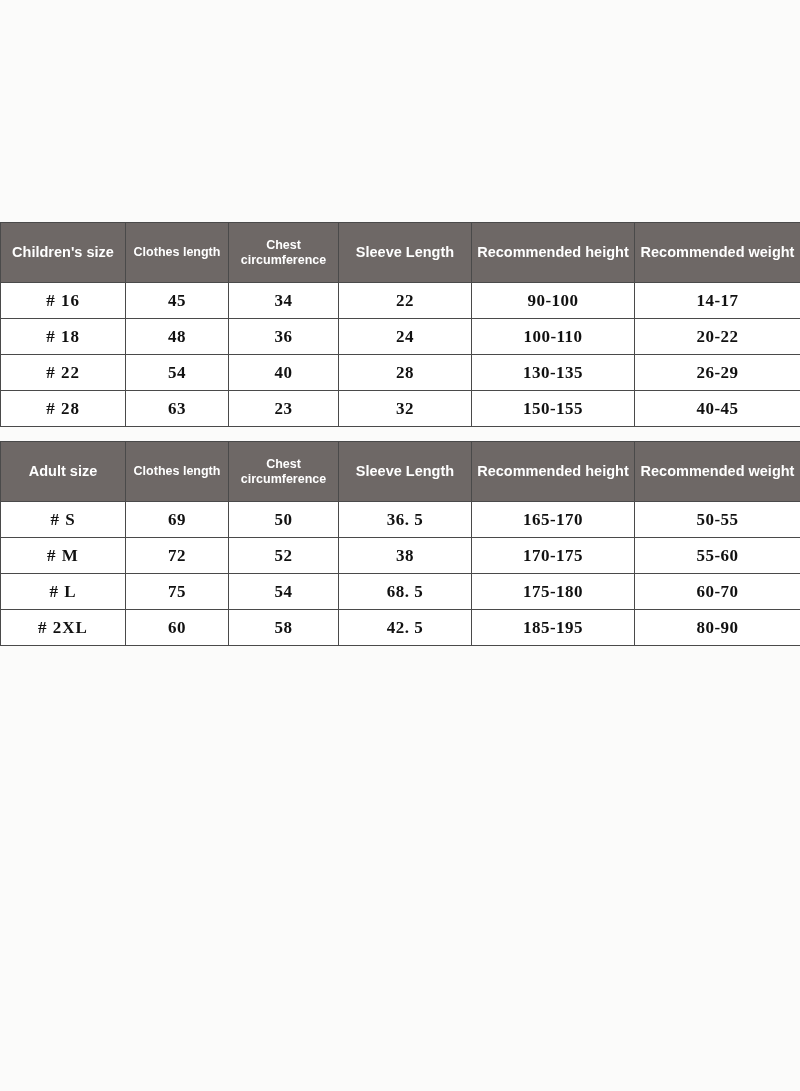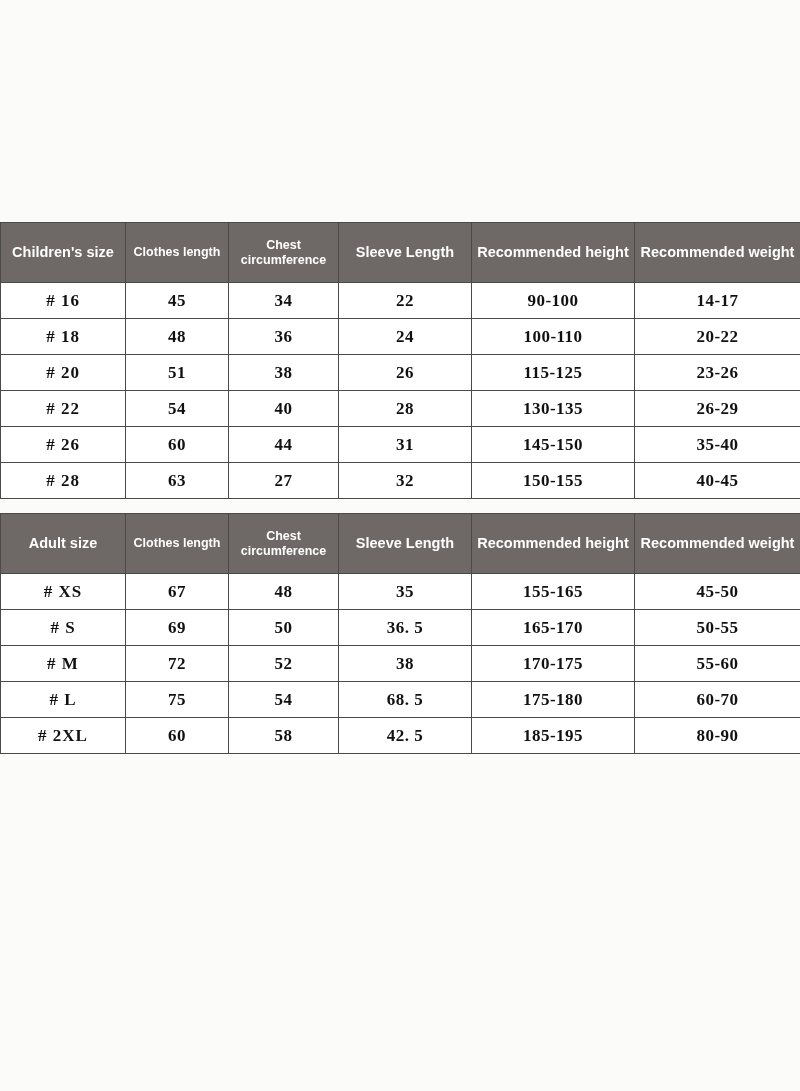--- a/index.html
+++ b/index.html
@@ -116,47 +116,31 @@
         </tr>
         <tr>
           <td class="first"># 18</td>
           <td>48</td>
           <td>36</td>
           <td>24</td>
           <td>100-110</td>
           <td>20-22</td>
         </tr>
         <tr>
-          <td class="first"># 20</td>
-          <td>51</td>
-          <td>38</td>
-          <td>26</td>
-          <td>115-125</td>
-          <td>23-26</td>
-        </tr>
-        <tr>
           <td class="first"># 22</td>
           <td>54</td>
           <td>40</td>
           <td>28</td>
           <td>130-135</td>
           <td>26-29</td>
         </tr>
         <tr>
-          <td class="first"># 26</td>
-          <td>60</td>
-          <td>44</td>
-          <td>31</td>
-          <td>145-150</td>
-          <td>35-40</td>
-        </tr>
-        <tr>
           <td class="first"># 28</td>
           <td>63</td>
-          <td>27</td>
+          <td>23</td>
           <td>32</td>
           <td>150-155</td>
           <td>40-45</td>
         </tr>
       </tbody>
     </table>
 
     <div class="gap"></div>
 
     <table class="size-table">
@@ -173,28 +157,20 @@
           <th>Adult size</th>
           <th class="small">Clothes length</th>
           <th class="small">Chest circumference</th>
           <th>Sleeve Length</th>
           <th>Recommended height</th>
           <th>Recommended weight</th>
         </tr>
       </thead>
       <tbody>
         <tr>
-          <td class="first"># XS</td>
-          <td>67</td>
-          <td>48</td>
-          <td>35</td>
-          <td>155-165</td>
-          <td>45-50</td>
-        </tr>
-        <tr>
           <td class="first"># S</td>
           <td>69</td>
           <td>50</td>
           <td>36. 5</td>
           <td>165-170</td>
           <td>50-55</td>
         </tr>
         <tr>
           <td class="first"># M</td>
           <td>72</td>

